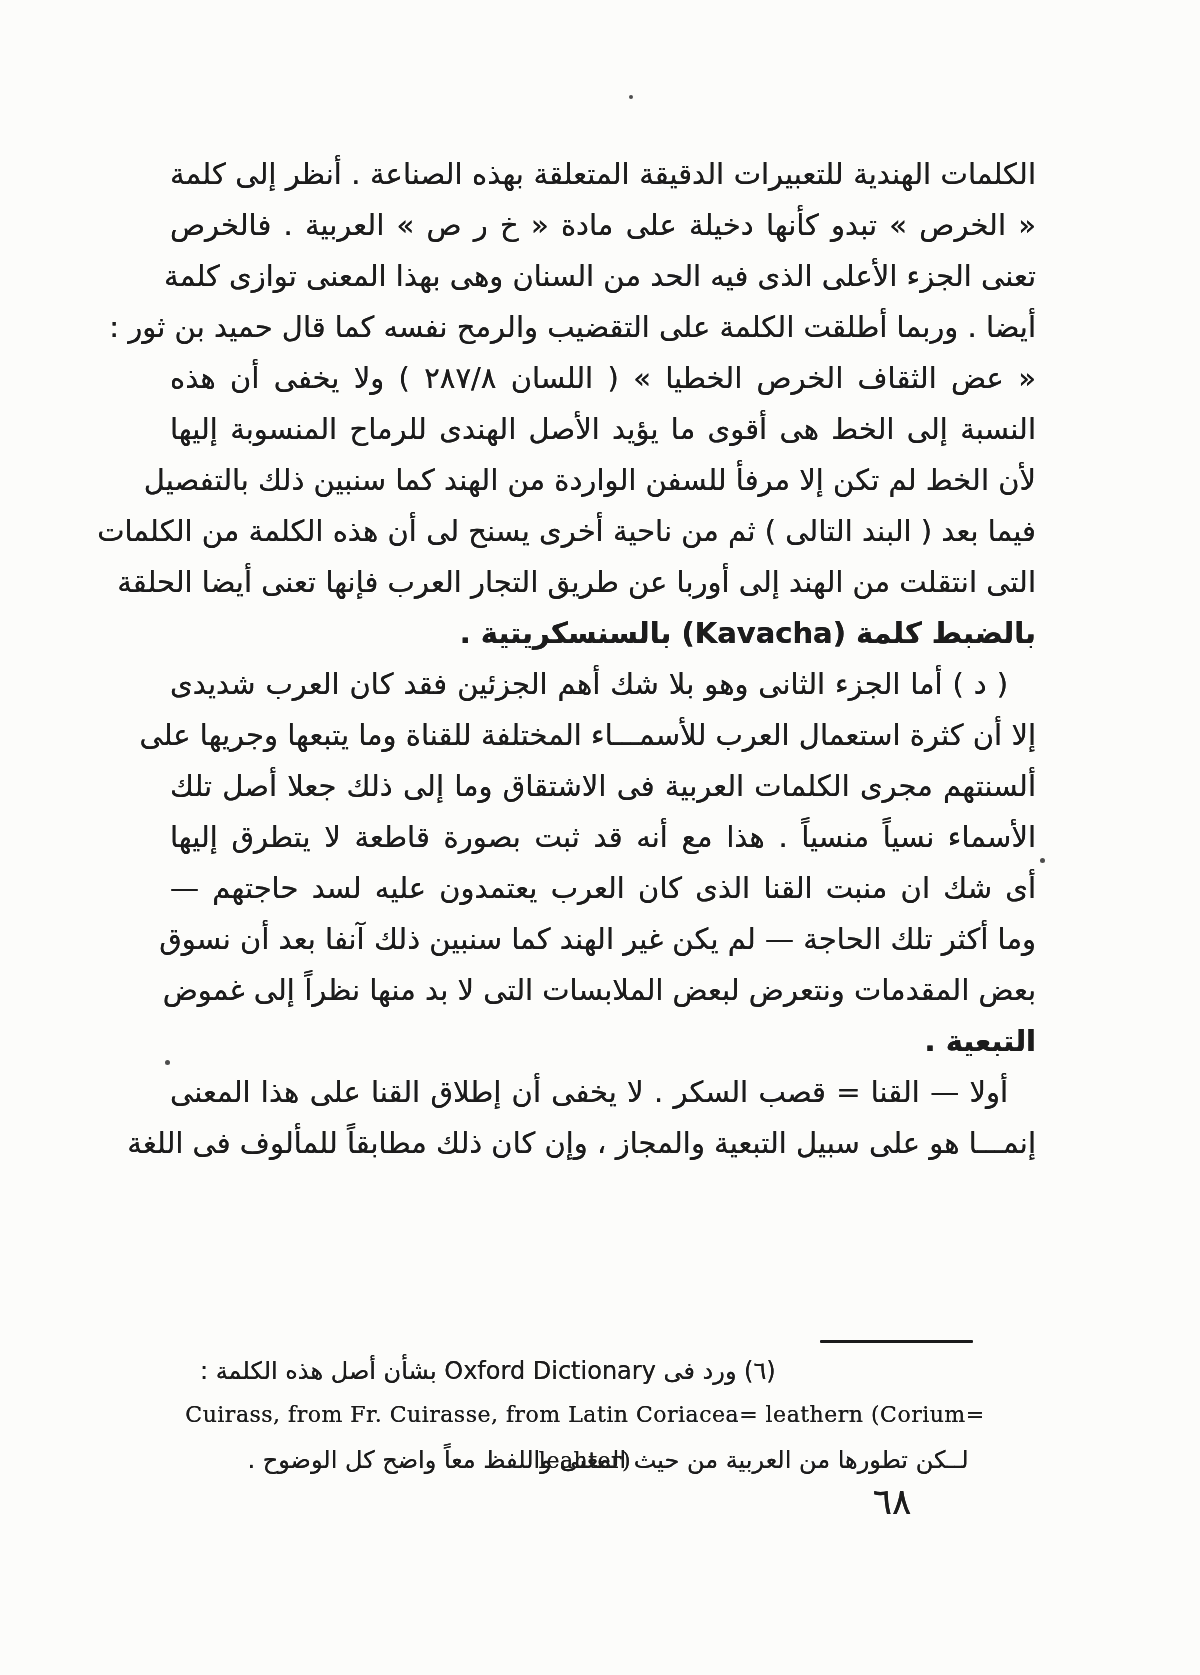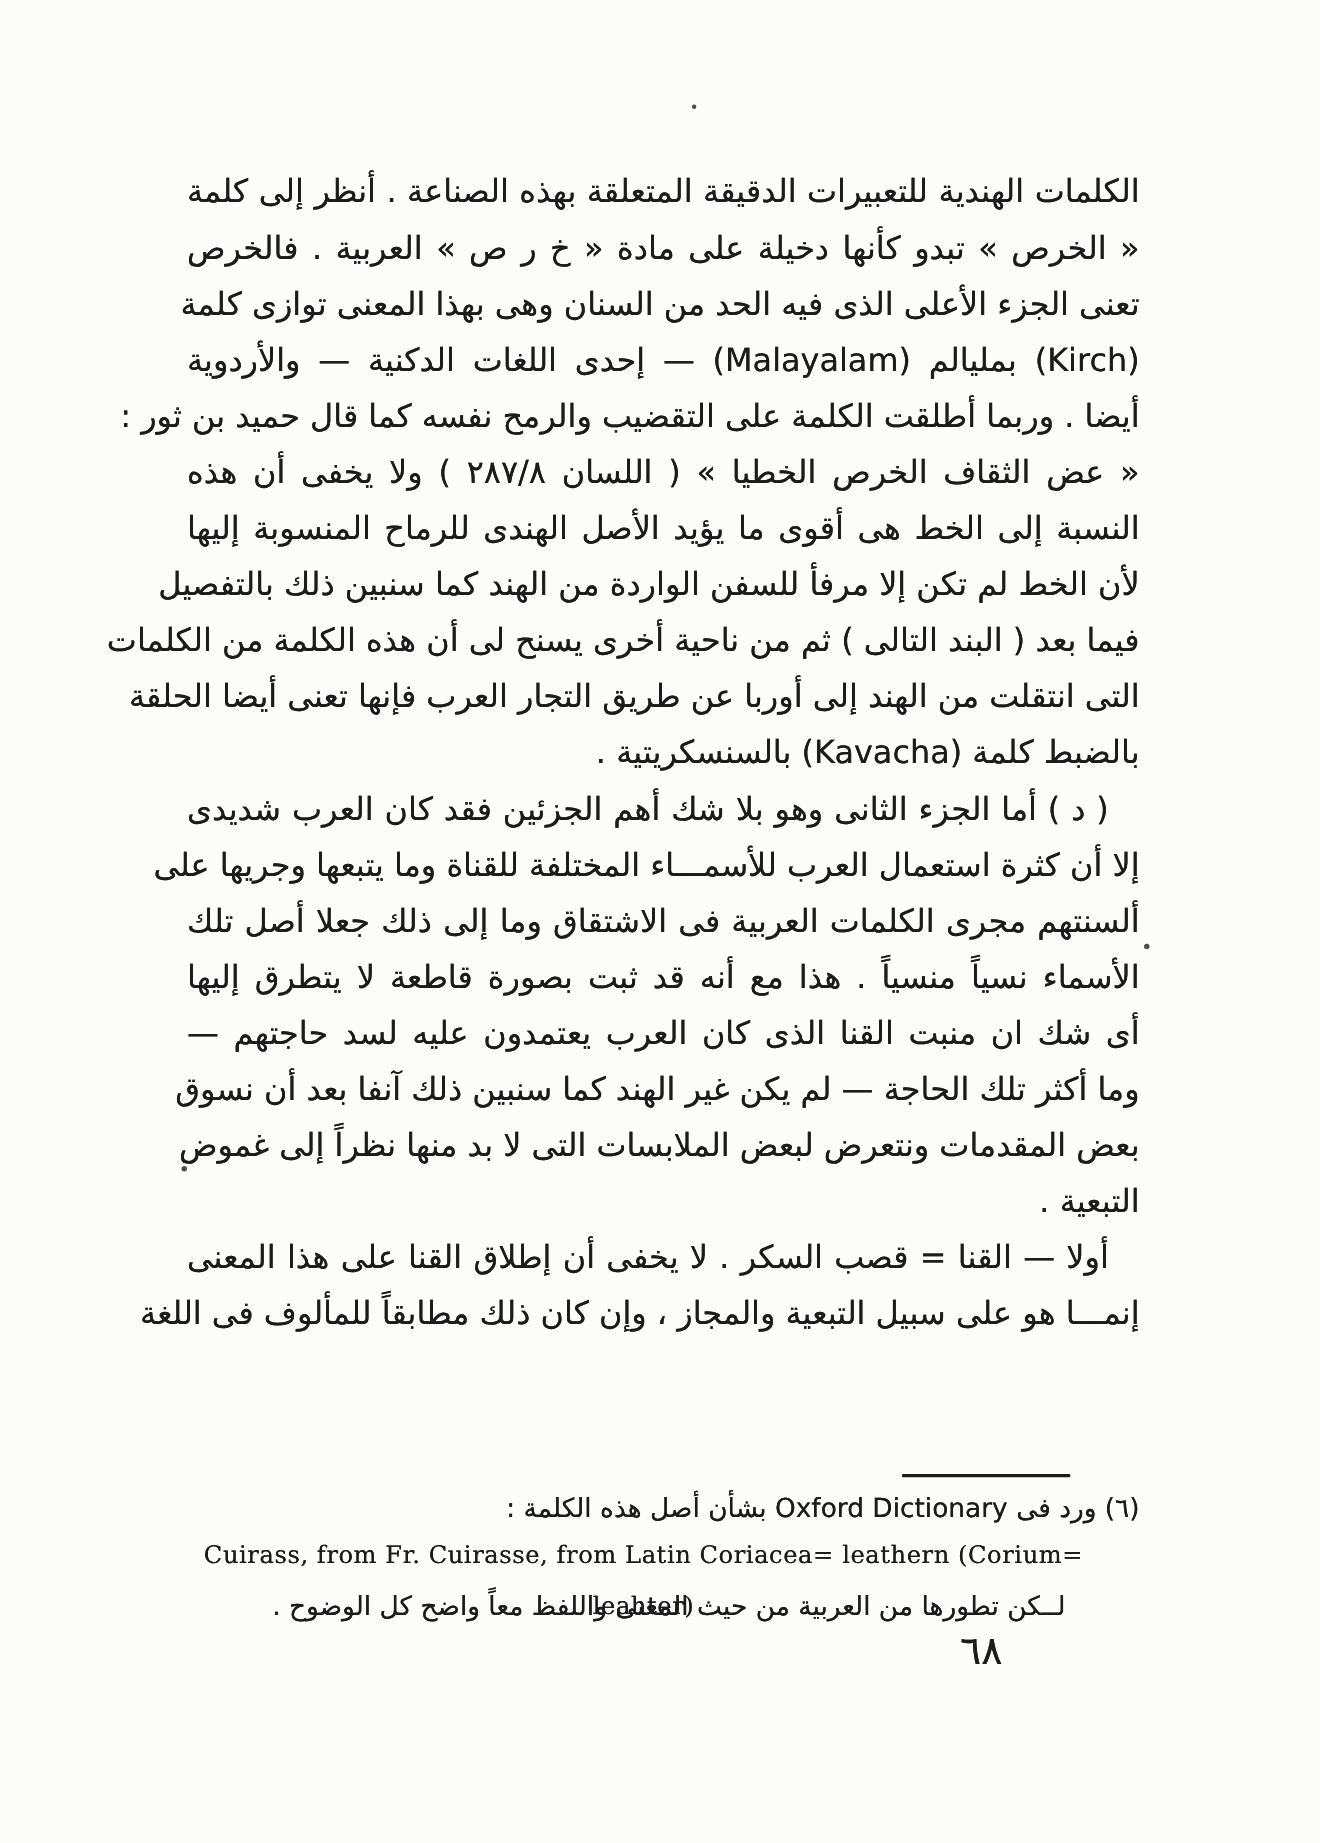--- a/index.html
+++ b/index.html
@@ -19,21 +19,21 @@
   }
   .line{
     height:51px;line-height:51px;
     font-size:29px;
     text-shadow:0 0 0.5px currentColor;
     text-align:justify;
     text-align-last:justify;
     white-space:nowrap;
     overflow:visible;
   }
-  .line.e{text-align:right;text-align-last:right;}
+  .line.e{text-align:right;text-align-last:right;font-weight:bold;}
   .line.ind{padding-right:28px;}
   .fnref{
     font-size:17px;
     vertical-align:12px;
     letter-spacing:0;
   }
   .fn-rule{
     position:absolute;
     left:820px;top:1340px;
     width:153px;height:3px;
@@ -43,21 +43,21 @@
   .fns{
     position:absolute;
     left:170px;top:1350px;width:866px;
     direction:rtl;
   }
   .fn-line{
     text-shadow:0 0 0.4px currentColor;
   }
   .fn-ar1{
     height:42px;line-height:42px;font-size:24px;
-    text-align:right;padding-left:30px;
+    text-align:left;padding-left:30px;
   }
   .fn-en{
     direction:ltr;
     height:46px;line-height:46px;font-size:22px;
     font-family:"DejaVu Serif",serif;
     text-align:center;
     padding-right:36px;
     letter-spacing:0.5px;
   }
   .fn-ar2{
@@ -85,21 +85,20 @@
 <body>
 
 <div class="page">
 
   <div class="main">
 
     <div>
       <div class="line j">الكلمات الهندية للتعبيرات الدقيقة المتعلقة بهذه الصناعة . أنظر إلى كلمة</div>
       <div class="line j">« الخرص » تبدو كأنها دخيلة على مادة « خ ر ص » العربية . فالخرص</div>
       <div class="line j">تعنى الجزء الأعلى الذى فيه الحد من السنان وهى بهذا المعنى توازى كلمة</div>
-      <div class="line j">(Kirch) بمليالم (Malayalam) — إحدى اللغات الدكنية — والأردوية</div>
       <div class="line j">أيضا . وربما أطلقت الكلمة على التقضيب والرمح نفسه كما قال حميد بن ثور :</div>
       <div class="line j">« عض الثقاف الخرص الخطيا » ( اللسان ٢٨٧/٨ ) ولا يخفى أن هذه</div>
       <div class="line j">النسبة إلى الخط هى أقوى ما يؤيد الأصل الهندى للرماح المنسوبة إليها</div>
       <div class="line j">لأن الخط لم تكن إلا مرفأ للسفن الواردة من الهند كما سنبين ذلك بالتفصيل</div>
       <div class="line j">فيما بعد ( البند التالى ) ثم من ناحية أخرى يسنح لى أن هذه الكلمة من الكلمات</div>
       <div class="line j">التى انتقلت من الهند إلى أوربا عن طريق التجار العرب فإنها تعنى أيضا الحلقة</div>
       <div class="line e">بالضبط كلمة (Kavacha) بالسنسكريتية .</div>
     </div>
 
     <div>

